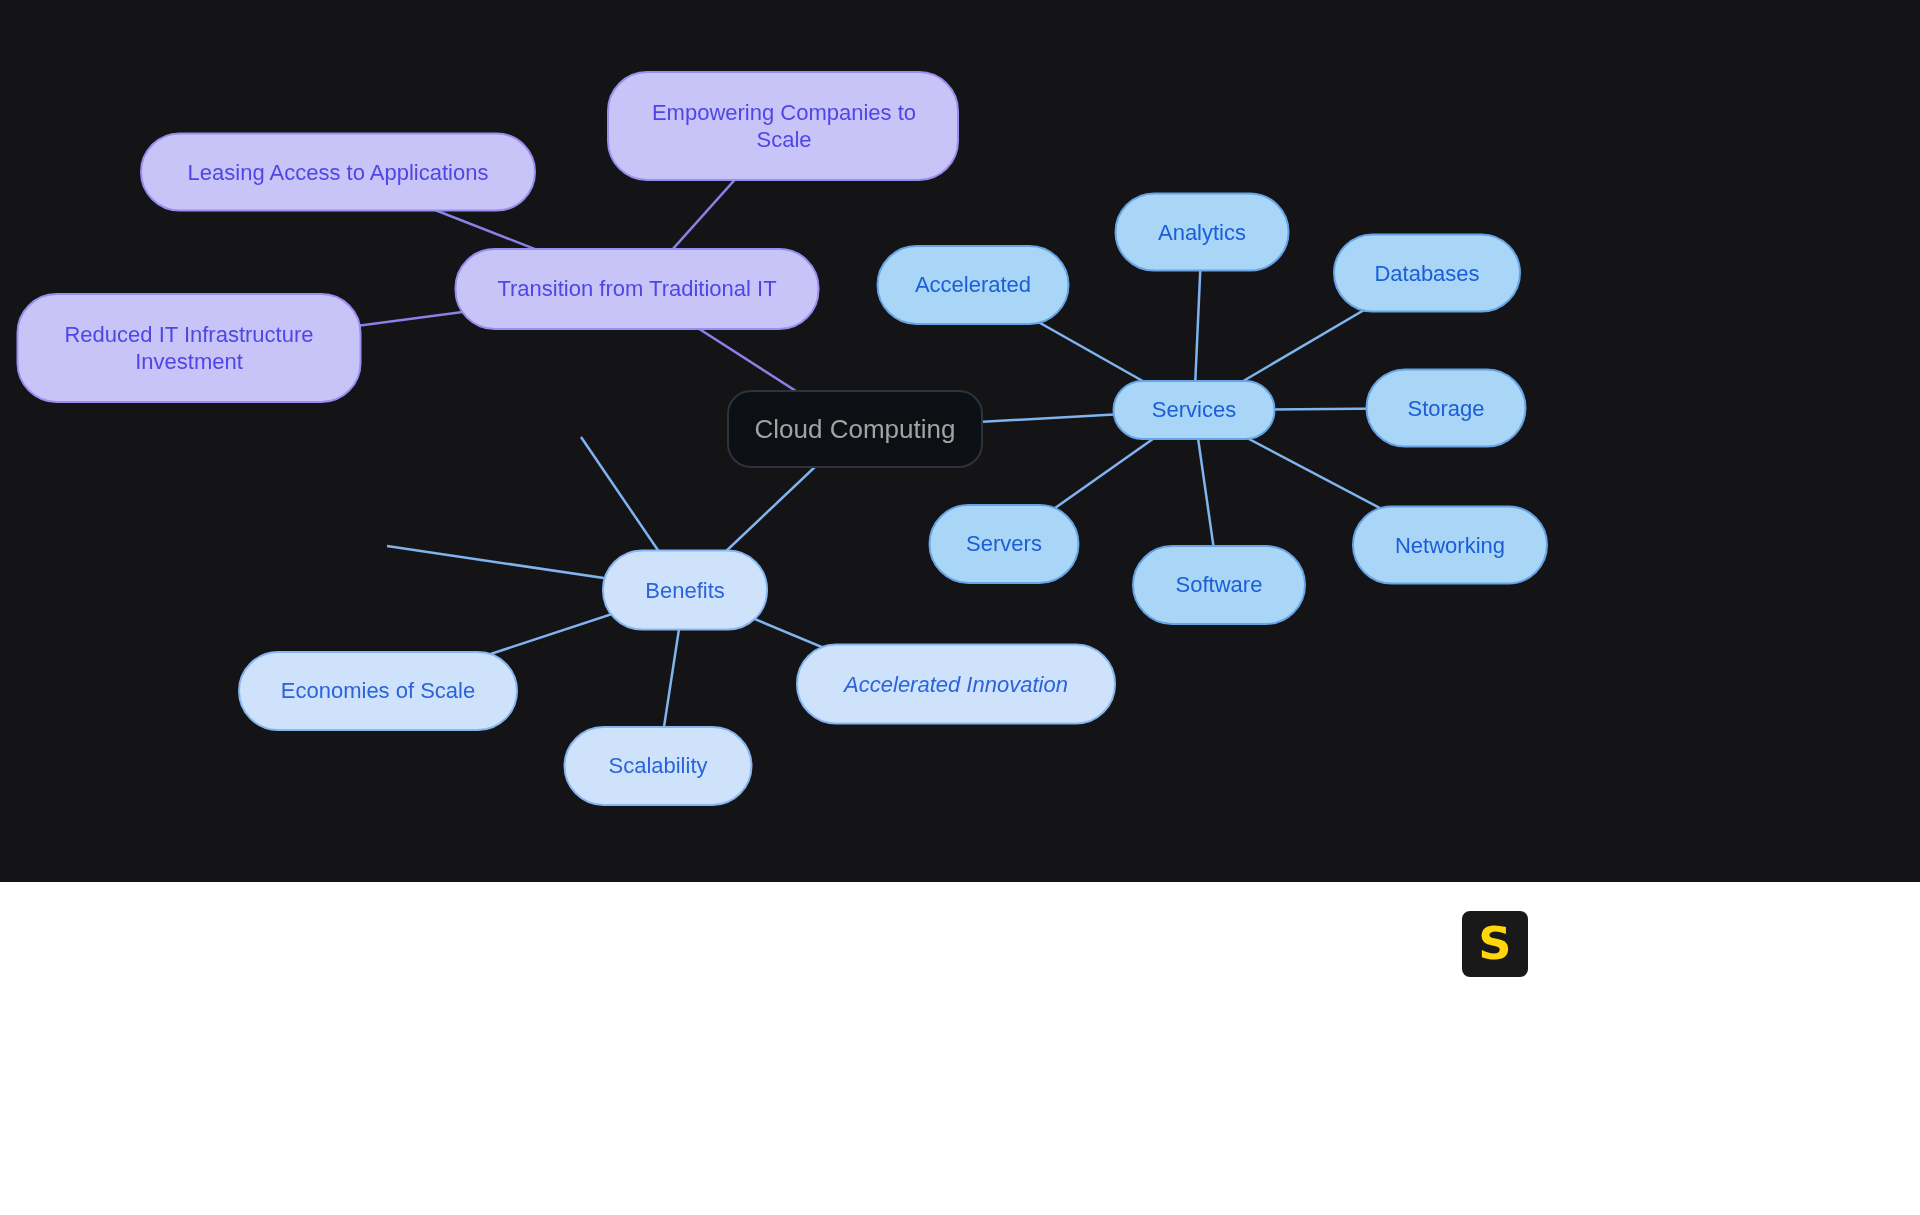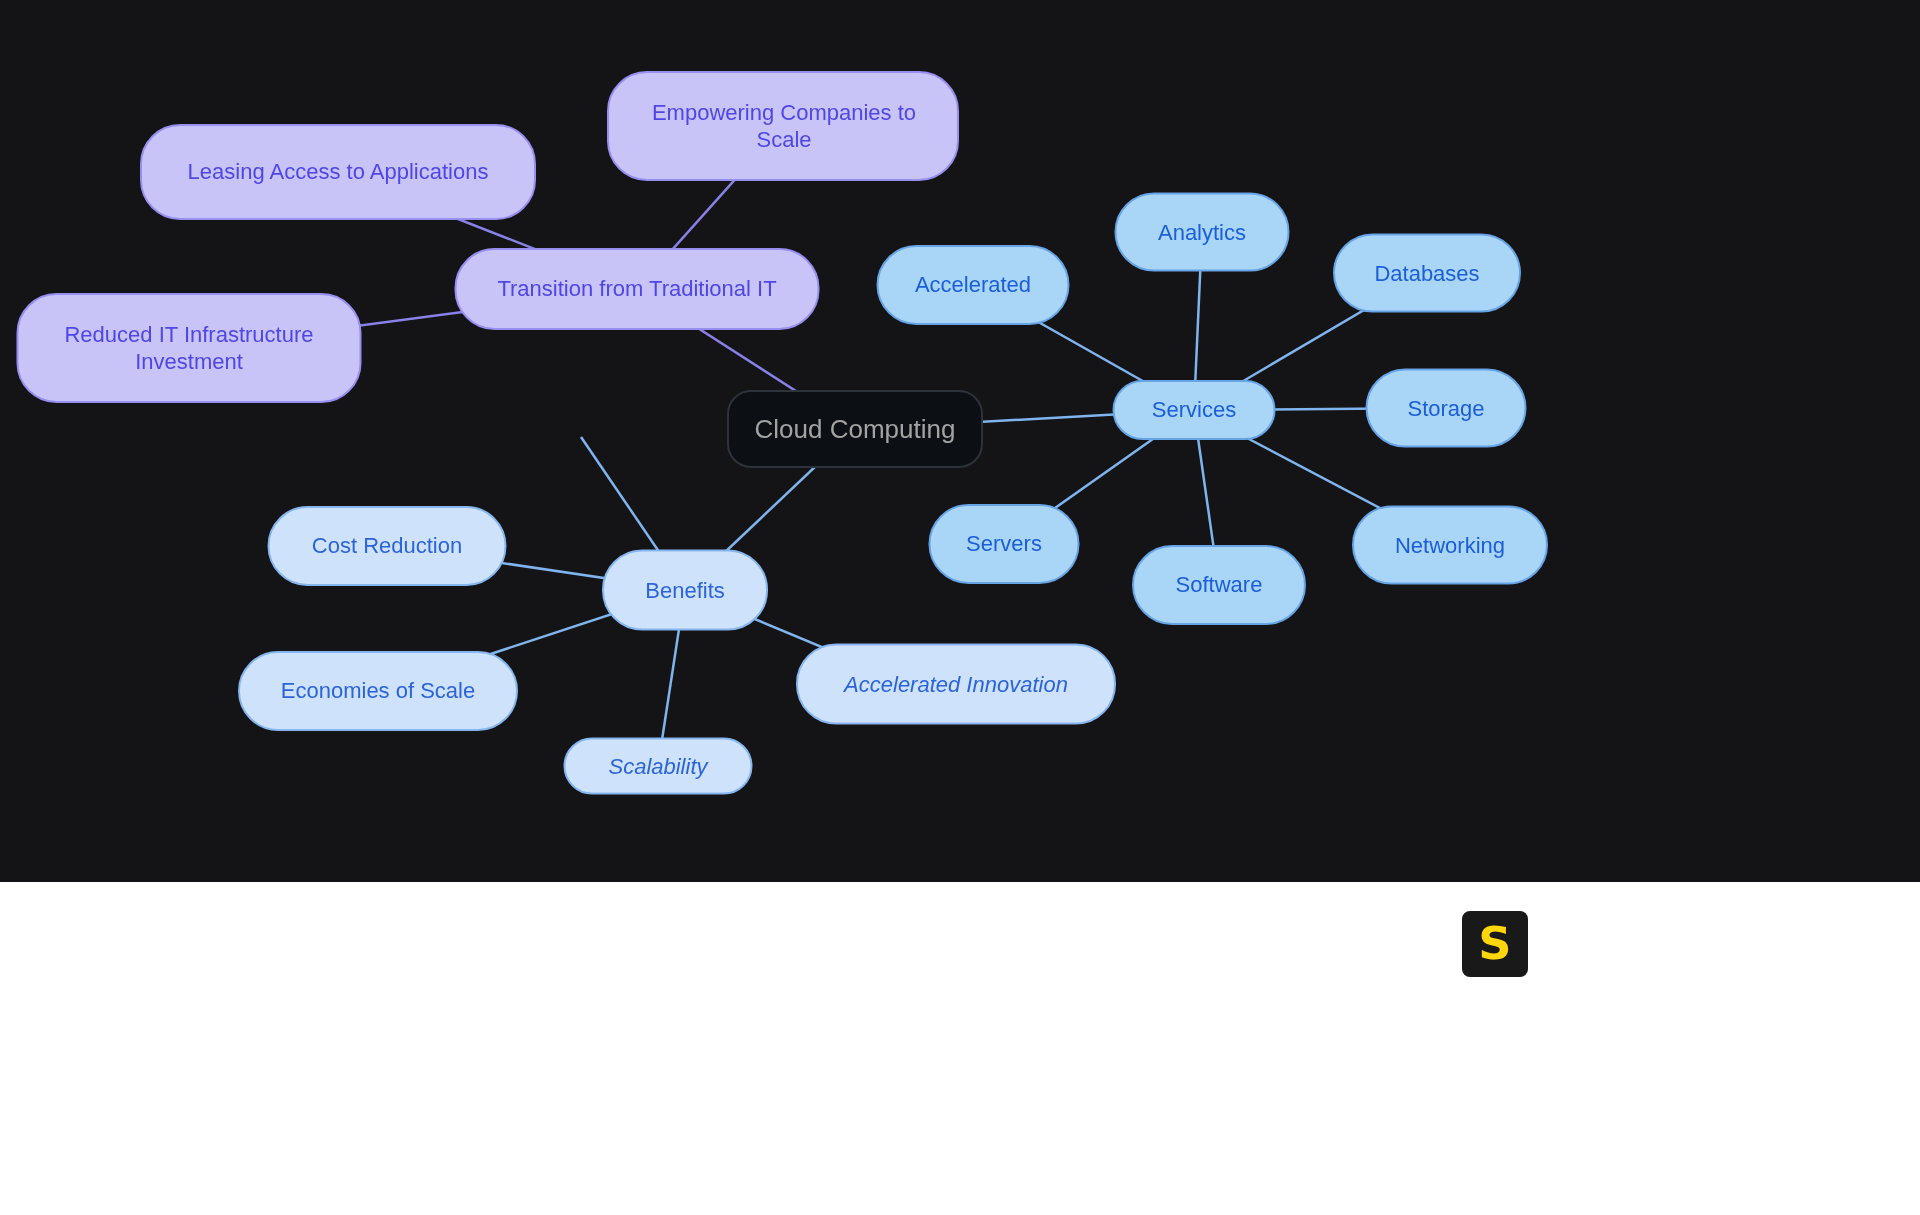--- a/index.html
+++ b/index.html
@@ -65,36 +65,36 @@
   .node.center {
     background: #0c0f14;
     border: 2px solid #2e333b;
     color: #a3a3a3;
     border-radius: 24px;
     font-size: 26px;
   }
 
   #node-cloud        { left: 855px;  top: 429px; width: 256px; height: 78px; }
   #node-transition   { left: 637px;  top: 289px; width: 365px; height: 82px; }
-  #node-leasing      { left: 338px;  top: 172px; width: 396px; height: 96px; }
+  #node-leasing      { left: 338px;  top: 172px; width: 396px; height: 79px; }
   #node-empowering   { left: 783px;  top: 126px; width: 352px; height: 110px; padding-left: 20px; }
   #node-reduced      { left: 189px;  top: 348px; width: 345px; height: 110px; }
   #node-services     { left: 1194px; top: 410px; width: 163px; height: 60px; }
   #node-analytics    { left: 1202px; top: 232px; width: 175px; height: 79px; }
   #node-databases    { left: 1427px; top: 273px; width: 188px; height: 79px; }
   #node-intelligence { left: 973px;  top: 285px; width: 193px; height: 80px; }
   #node-storage      { left: 1446px; top: 408px; width: 161px; height: 79px; }
   #node-networking   { left: 1450px; top: 545px; width: 196px; height: 79px; }
   #node-software     { left: 1219px; top: 585px; width: 174px; height: 80px; }
   #node-servers      { left: 1004px; top: 544px; width: 151px; height: 80px; }
   #node-benefits     { left: 685px;  top: 590px; width: 166px; height: 81px; }
   #node-flexibility  { left: 581px;  top: 437px; width: 173px; height: 79px; }
   #node-cost         { left: 387px;  top: 546px; width: 239px; height: 80px; }
   #node-economies    { left: 378px;  top: 691px; width: 280px; height: 80px; }
-  #node-scalability  { left: 658px;  top: 766px; width: 189px; height: 57px; font-style: italic; }
+  #node-scalability  { left: 658px;  top: 766px; width: 189px; height: 80px; }
   #node-accelerated  { left: 956px;  top: 684px; width: 320px; height: 81px; font-style: italic; }
 
   #footer {
     position: absolute;
     left: 0; top: 882px;
     width: 1920px;
     height: 333px;
     background: #ffffff;
   }
   #brand-logo {
@@ -196,23 +196,20 @@
 
     <div class="node blue" id="node-servers">
       <span>Servers</span>
     </div>
 
     <div class="node blue-light" id="node-benefits">
       <span>Benefits</span>
     </div>
 
 
-    <div class="node blue-light" id="node-cost">
-      <span>Cost Reduction</span>
-    </div>
 
     <div class="node blue-light" id="node-economies">
       <span>Economies of Scale</span>
     </div>
 
     <div class="node blue-light" id="node-scalability">
       <span>Scalability</span>
     </div>
 
     <div class="node blue-light" id="node-accelerated">

